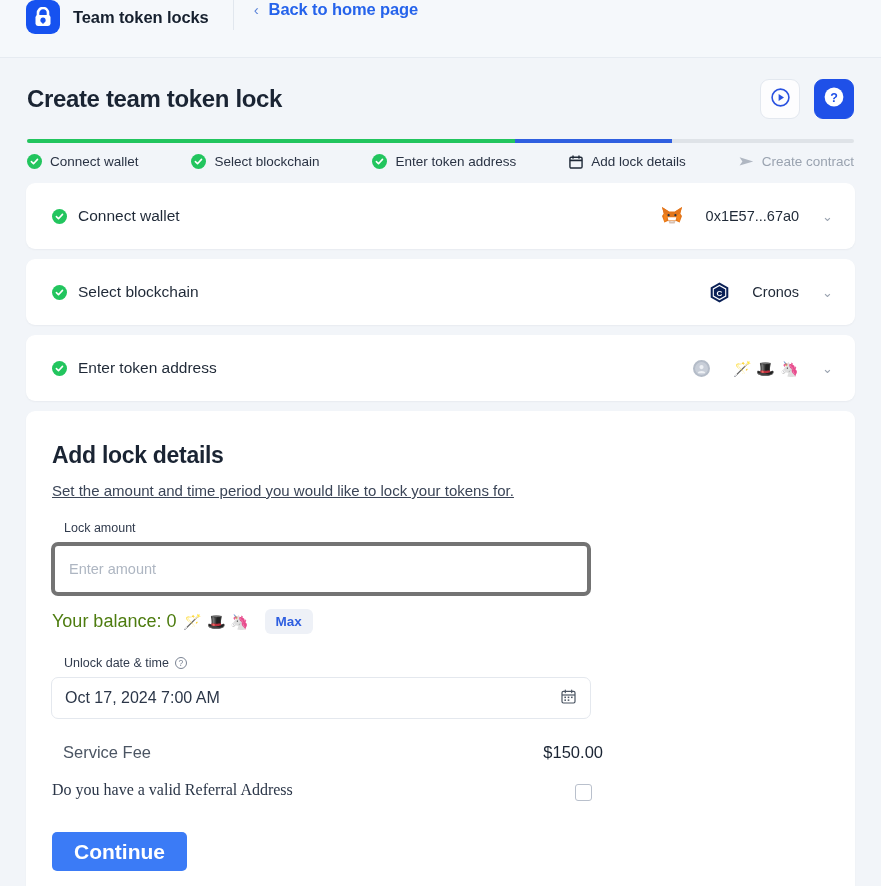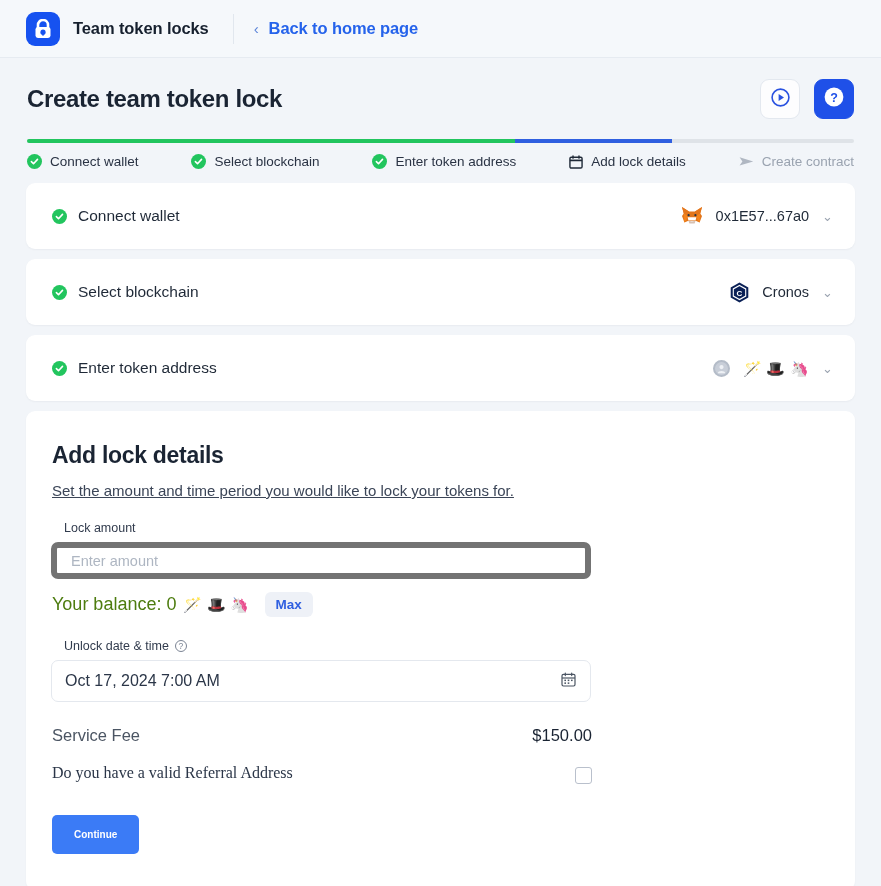--- a/index.html
+++ b/index.html
@@ -9,21 +9,21 @@
     font-family: "Liberation Sans", sans-serif;
     -webkit-font-smoothing: antialiased;
   }
 
   
   .navbar {
     height: 58px;
     background: #f5f8fb;
     border-bottom: 1px solid #e6ebf1;
     display: flex;
-    align-items: center;
+    align-items: flex-start;
     padding: 0 0 0 26px;
     gap: 0;
   }
   .brand { display: flex; align-items: center; gap: 13px; }
   .brand-logo {
     width: 34px; height: 34px;
     border-radius: 9px;
     background: #1652f0;
     display: flex; align-items: center; justify-content: center;
   }
@@ -86,21 +86,21 @@
   .cards { margin: 14px 26px 0 26px; display: flex; flex-direction: column; gap: 10px; }
   .acc {
     background: #ffffff; border-radius: 9px;
     height: 66px; display: flex; align-items: center;
     justify-content: space-between; padding: 0 22px 0 26px;
     box-shadow: 0 1px 2px rgba(20,30,55,0.045);
     cursor: pointer;
   }
   .acc-left { display: flex; align-items: center; gap: 11px; }
   .acc-title { font-size: 15.5px; color: #1f2937; }
-  .acc-right { display: flex; align-items: center; gap: 13px; }
+  .acc-right { display: flex; align-items: center; gap: 23px; }
   .acc-value { font-size: 14.5px; color: #1f2937; }
   .chev-down { color: #9aa3b0; font-size: 13px; }
   .emoji { font-size: 15px; line-height: 1; }
   .emoji-row { display: flex; align-items: center; gap: 5px; }
 
   .fox {
     width: 22px; height: 20px; position: relative; flex: 0 0 auto;
   }
   .token-coin {
     width: 17px; height: 17px; border-radius: 50%;
@@ -125,22 +125,22 @@
     letter-spacing: -0.3px; margin-left: 1px;
   }
   .panel-sub {
     font-size: 15px; color: #3b4557; margin-top: 13px; margin-left: 1px; text-decoration: underline;
   }
   .field-label {
     font-size: 12.5px; color: #313b4d; margin-top: 22px; margin-left: 13px;
     display: flex; align-items: center; gap: 6px;
   }
   .text-input {
-    width: 540px; height: 37px; margin-top: 7px;
-    border: 6px solid #737373; border-radius: 7px;
+    width: 540px; height: 54px; margin-top: 7px;
+    border: 4px solid #737373; border-radius: 7px;
     background: #fff; padding: 0 14px;
     font-family: "Liberation Sans", sans-serif; font-size: 14.5px;
     color: #2a3344; outline: none;
     display: flex; align-items: center;
   }
   .text-input::placeholder { color: #aeb6c2; }
   .date-input {
     width: 540px; height: 42px; margin-top: 7px;
     border: 1px solid #e4e8ee; border-radius: 7px; background: #fff;
     display: flex; align-items: center; justify-content: space-between;
@@ -156,21 +156,21 @@
   .max-btn {
     background: #eef1f7; color: #2f5fe0; border: none;
     border-radius: 6px; padding: 5px 11px;
     font-family: "Liberation Sans", sans-serif;
     font-size: 13.5px; font-weight: bold; cursor: pointer;
     margin-left: 8px;
   }
 
   .fee-row {
     display: flex; align-items: flex-end; justify-content: space-between;
-    width: 540px; margin-top: 24px; margin-left: 1px;
+    width: 540px; margin-top: 24px; margin-left: 12px;
   }
   .fee-label { font-size: 16.5px; color: #4b5563; }
   .fee-value { font-size: 16.5px; color: #1a2433; font-weight: normal; }
 
   .ref-row {
     display: flex; align-items: flex-start; justify-content: space-between;
     width: 540px; margin-top: 19px; margin-left: 1px;
   }
   .ref-title { font-size: 16px; color: #2b3648; font-family: Liberation Serif, serif; }
   .ref-sub { font-size: 12px; color: #4b5563; margin-top: 4px; }
@@ -178,21 +178,21 @@
     width: 17px; height: 17px; border: 1px solid #b9c0cc;
     border-radius: 3px; background: #fff; cursor: pointer;
     margin-top: 3px; flex: 0 0 auto;
   }
 
   .continue-btn {
     margin-top: 31px; margin-left: 1px;
     background: #3b7bf6; color: #fff; border: none;
     border-radius: 5px; height: 39px; padding: 0 22px;
     font-family: "Liberation Sans", sans-serif;
-    font-size: 10px; font-weight: bold; cursor: pointer;
+    font-size: 21px; font-weight: bold; cursor: pointer;
   }
   .q-circle {
     width: 12px; height: 12px; border: 1px solid #7b8494;
     border-radius: 50%; display: inline-flex;
     align-items: center; justify-content: center;
     font-size: 8.5px; color: #7b8494; line-height: 1;
   }
 </style>
 </head>
 <body>

